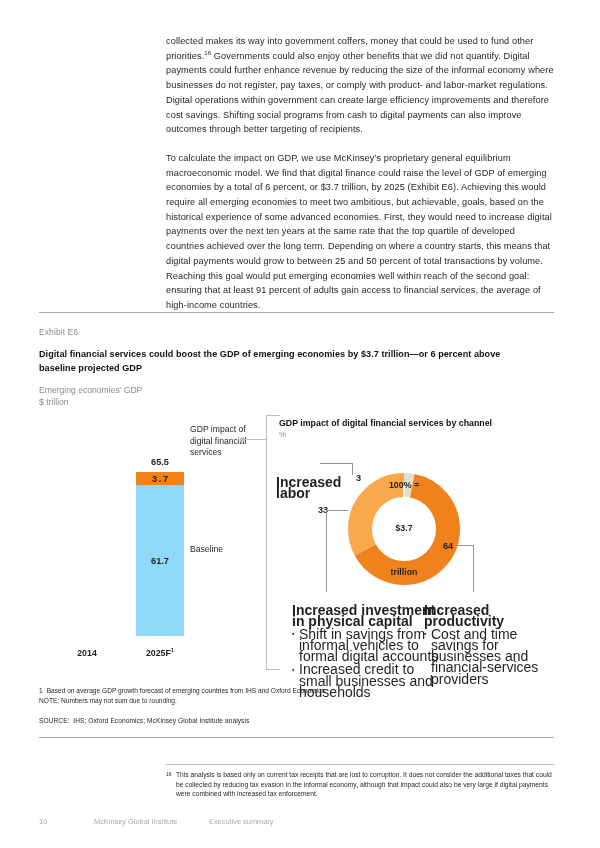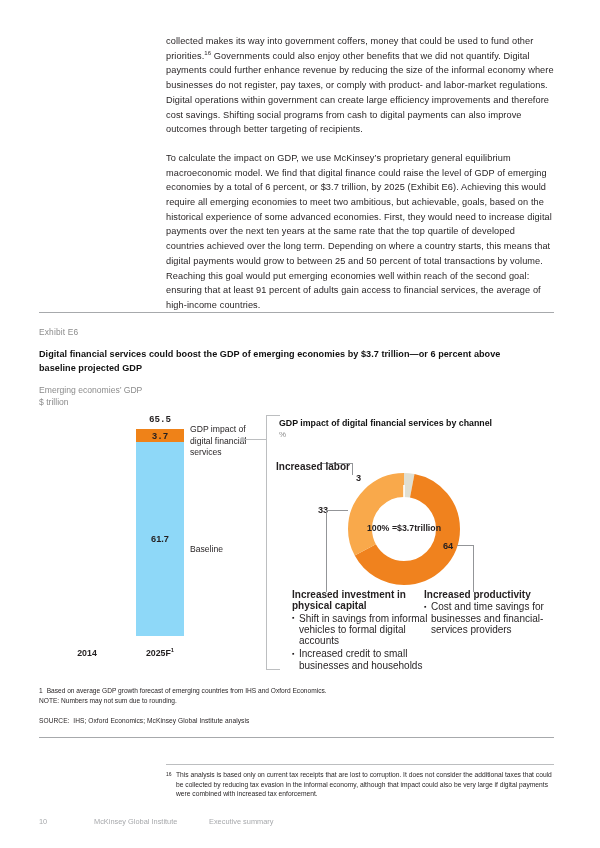--- a/index.html
+++ b/index.html
@@ -211,48 +211,51 @@
     top: 52px;
     width: 124px;
     height: 124px;
   }
   .donut-center {
     position: absolute;
     left: 0; top: 0;
     width: 124px;
     height: 124px;
     display: flex;
+    flex-direction: column;
     align-items: center;
     justify-content: center;
     font-size: 8.8px;
     font-weight: bold;
     line-height: 11.5px;
     color: #231f20;
     text-align: center;
     pointer-events: none;
+    gap: 32px;
   }
   .slice-value {
     position: absolute;
     font-size: 9.2px;
     font-weight: bold;
     color: #231f20;
   }
   .sv-labor  { left: 356px; top: 473px; }
   .sv-invest { left: 318px; top: 505px; }
   .sv-prod   { left: 443px; top: 541px; }
 
   
   .leader { position: absolute; background: #939598; }
 
   
   .callout {
     position: absolute;
-    font-size: 10px;
+    font-size: 14px;
     line-height: 11.3px;
     color: #231f20;
+    margin-top: 16px;
   }
   .callout .hd {
     font-weight: bold;
     display: block;
     margin-bottom: 1px;
   }
   .callout ul {
     margin: 0;
     padding: 0;
     list-style: none;
@@ -360,25 +363,25 @@
   <span>Emerging economies’ GDP</span>
   <span class="unit">$ trillion</span>
 </div>
 
 <div class="barchart">
   <div class="plot">
 
     <div class="axis-label" style="left:24px; width:48px; bottom:0;"><span>2014</span></div>
 
     <div class="bar-col c2025">
-      <div class="bar-total" style="top:-15px;font-family:Liberation Mono, monospace;">65.5</div>
+      <div class="bar-total" style="top:-15px;">65.5</div>
       <div class="seg orange" style="height:13px;font-family:Liberation Mono, monospace;">
         <span class="seg-value in-orange">3.7</span>
       </div>
-      <div class="seg blue" style="height:194px;">
+      <div class="seg blue" style="height:151px;">
         <span class="seg-value in-blue">61.7</span>
       </div>
     </div>
     <div class="axis-label" style="left:97px; width:48px; bottom:0;"><span>2025F</span><sup>1</sup></div>
 
     <div class="series-label impact">GDP impact of digital financial services</div>
     <div class="series-label baseline">Baseline</div>
   </div>
 </div>
 

